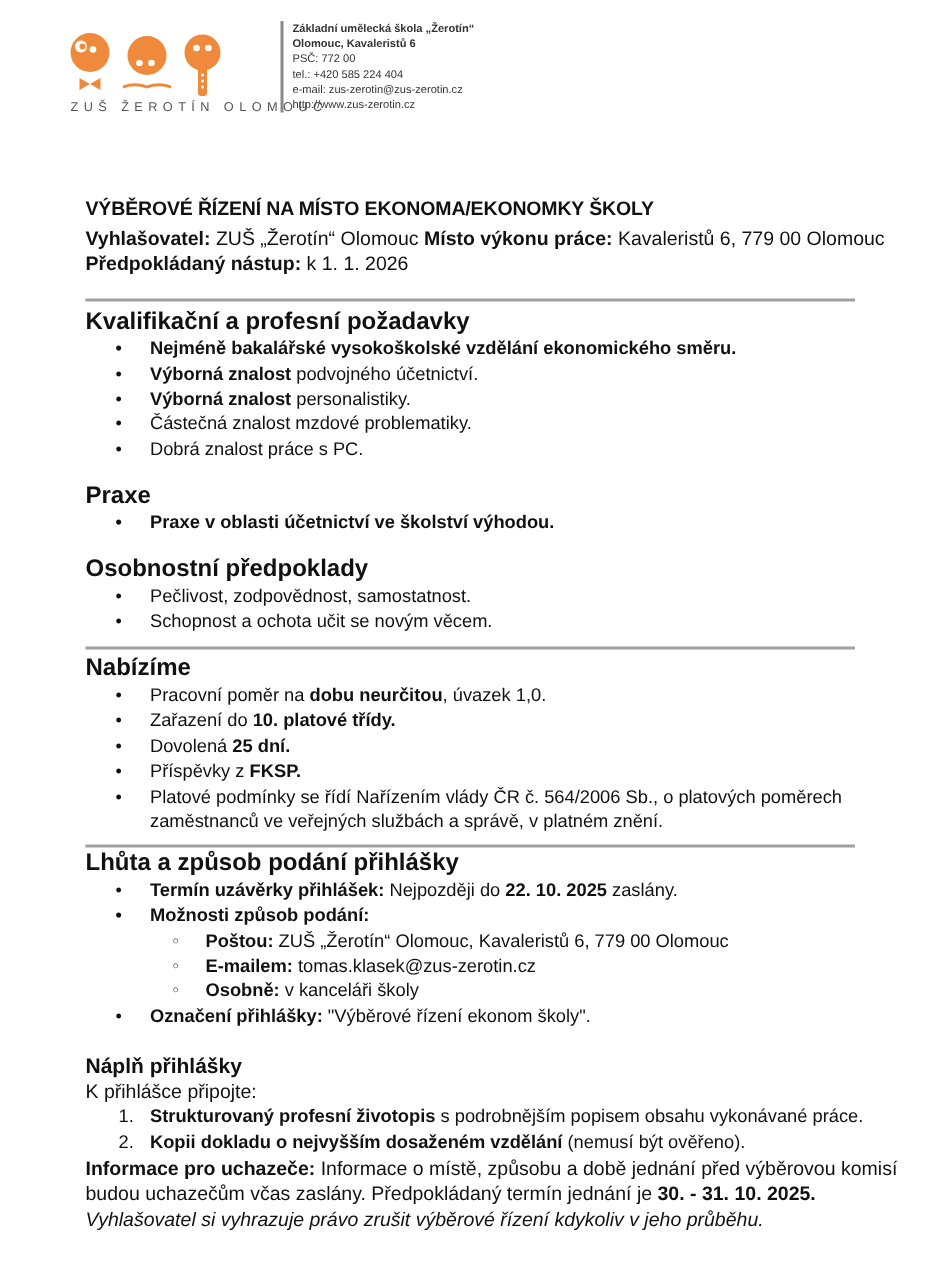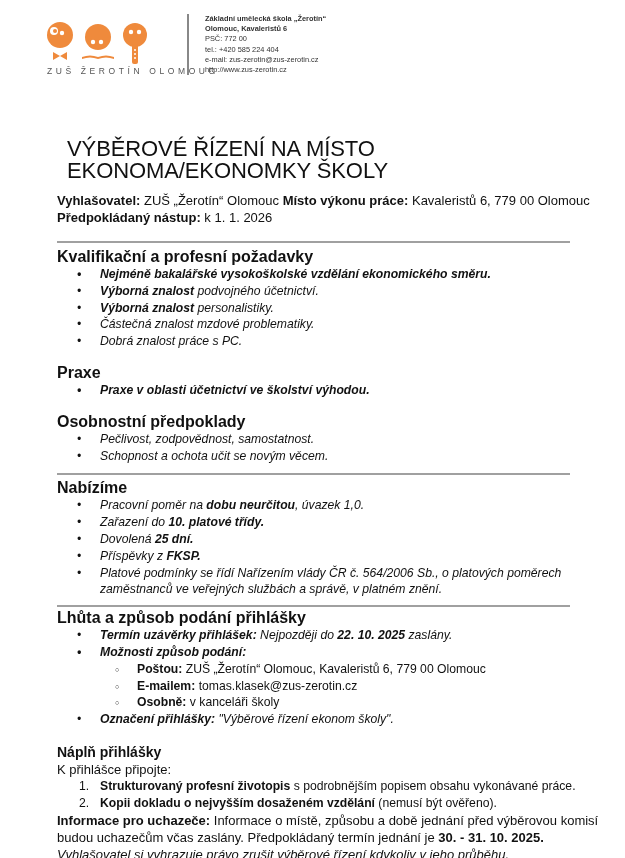--- a/index.html
+++ b/index.html
@@ -9,32 +9,32 @@
     font-size:12.2px;
   }
   .header { position:absolute; left:0; top:0; width:625px; height:90px; }
   .logo { position:absolute; left:45px; top:14px; width:140px; height:70px; }
   .logo-text {
     position:absolute; left:47px; top:66px; font-size:8.5px; letter-spacing:3.6px;
     color:#555; white-space:nowrap;
   }
   .contact {
     position:absolute; left:187px; top:14px; border-left:2px solid #888;
-    padding-left:16px; font-size:7.4px; line-height:10.2px; color:#333;
+    padding-left:6px; font-size:7.4px; line-height:10.2px; color:#333;
   }
   .contact .b { font-weight:bold; }
   .content { position:absolute; left:57px; top:128px; width:520px; }
-  h1 { margin:10px; font-size:22px; font-weight:normal; line-height:22px; letter-spacing:-0.1px; }
+  h1 { margin:0; font-size:13px; font-weight:bold; line-height:22px; letter-spacing:-0.1px; }
   .line { line-height:17px; font-size:13px; white-space:nowrap; }
   .b { font-weight:bold; }
   .i { font-style:italic; }
   .divider { height:2px; background:#a0a0a0; width:513px; margin:0; }
   .section-title { font-weight:bold; font-size:16px; line-height:18px; }
   ul, ol { margin:0; padding:0; list-style:none; }
-  li.bul { position:relative; padding-left:43px; line-height:16.8px;font-style:italic; }
+  li.bul { position:relative; padding-left:43px; line-height:16.8px; }
   li.bul::before {
     content:"•"; position:absolute; left:20px; top:0; font-size:12px;
   }
   li.sub { position:relative; padding-left:80px; line-height:16.8px; }
   li.sub::before {
     content:"○"; position:absolute; left:58px; top:1px; font-size:7px;
   }
   li.num { position:relative; padding-left:43px; line-height:16.8px; }
   .num-mark { position:absolute; left:22px; top:0; }
 </style>

